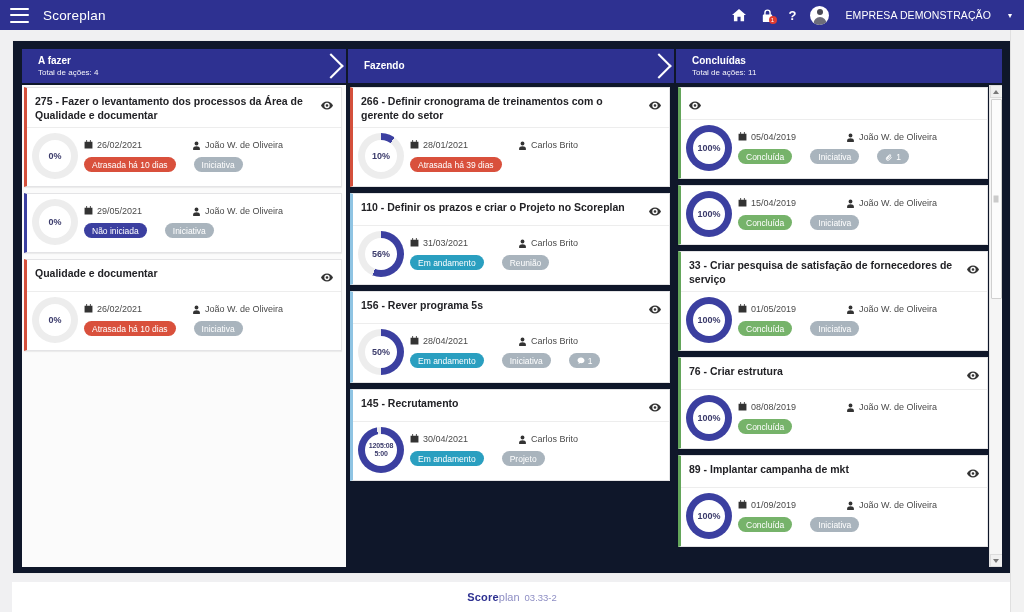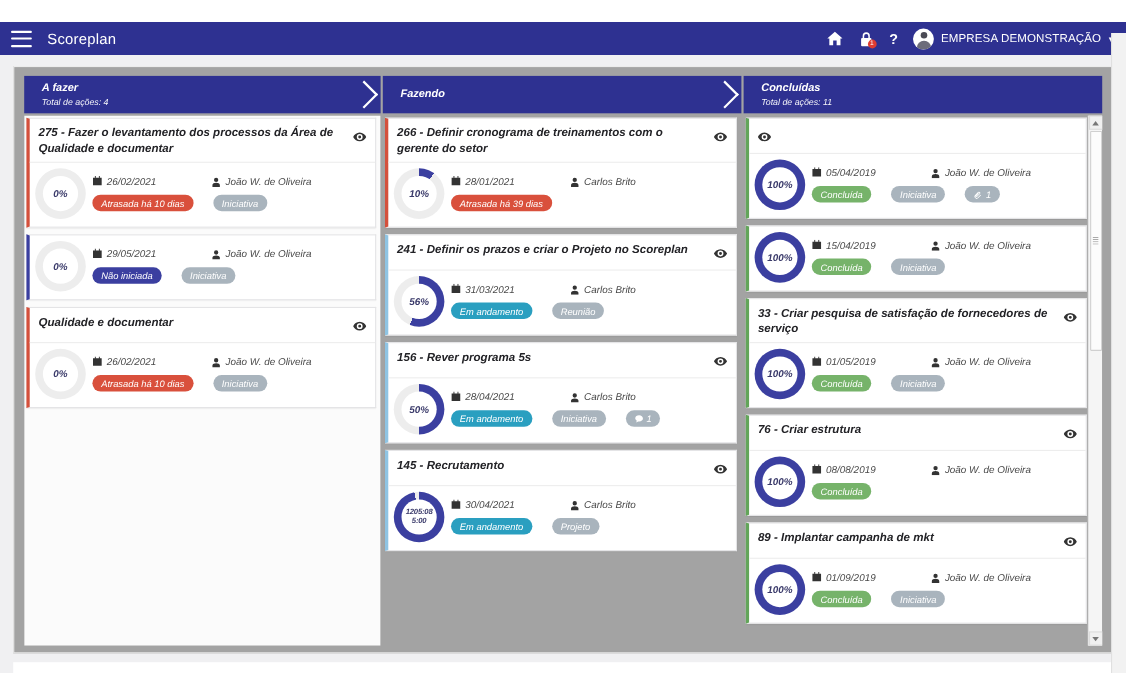--- a/index.html
+++ b/index.html
@@ -11,21 +11,20 @@
   }
 
   
   .topbar {
     height: 30px;
     background: #2e3191;
     display: flex;
     align-items: center;
     padding: 0 12px 0 10px;
     position: relative;
-    margin-top: 20px;
   }
   .hamburger {
     width: 19px; height: 15px;
     display: flex; flex-direction: column; justify-content: space-between;
     cursor: pointer;
     margin-right: 14px;
   }
   .hamburger span { display:block; height: 2px; background: #fff; border-radius: 1px; }
   .brand {
     color: #ffffff;
@@ -43,21 +42,21 @@
   .lock-ic { position: relative; }
   .lock-ic svg { width: 15px; height: 15px; fill: #ffffff; }
   .lock-badge {
     position: absolute; right: -2px; bottom: -1px;
     background: #e03c31; color:#fff;
     font-size: 6px; line-height: 8px;
     min-width: 8px; height: 8px; border-radius: 4px;
     text-align:center; padding: 0 1px;
   }
   .help-ic { color:#fff; font-size: 13px; font-weight: bold; }
-  .user-chip { display:flex; align-items:center; gap: 6px; cursor:pointer; }
+  .user-chip { display:flex; align-items:center; gap: 16px; cursor:pointer; }
   .avatar {
     width: 19px; height: 19px; border-radius: 50%;
     background: #ffffff;
     overflow: hidden; position: relative;
     display:block;
   }
   .avatar .head {
     position:absolute; left: 50%; top: 3px; width: 6px; height: 6px;
     transform: translateX(-50%); border-radius: 50%; background: #4a4a55;
   }
@@ -69,28 +68,27 @@
   .caret { color:#fff; font-size: 8px; margin-left: 1px; }
 
   
   .page {
     height: 582px;
     background: #f0f0f2;
     padding: 10px 12px 0 12px;
     display: flex; flex-direction: column;
   }
   .board-shell {
-    background: #a3a3a3;
+    background: #0f172a;
     flex: 1;
     margin-bottom: 8px;
     padding: 8px 9px 6px 9px;
     display: flex; flex-direction: column;
     overflow: hidden;
     border: 1px solid #ececec;
-    font-style: italic;
   }
 
   
   .phases {
     display: flex;
     height: 34px;
     flex: 0 0 auto;
   }
   .phase {
     background: #2e3191;
@@ -462,21 +460,21 @@
           </span>
         </div>
         <div class="tags">
           <span class="tag t-late">Atrasada há 39 dias</span>
         </div>
       </div>
     </div>
   </div>
             <div class="card b-lblue">
     <div class="card-head">
-      <div class="card-title">241 - Definir os prazos e criar o Projeto no Scoreplan</div>
+      <div class="card-title">110 - Definir os prazos e criar o Projeto no Scoreplan</div>
       <span class="eye"><svg viewBox="0 0 18 12">
                     <path d="M9 0C4.8 0 1.4 3 0 6c1.4 3 4.8 6 9 6s7.6-3 9-6c-1.4-3-4.8-6-9-6zm0 10a4 4 0 110-8 4 4 0 010 8zm0-2a2 2 0 100-4 2 2 0 000 4z"></path>
                   </svg></span>
     </div>
     <div class="card-body">
       <div class="donut" style="background:conic-gradient(#3b3fa0 0deg 201.6deg, #ededed 201.6deg 360deg)">
             <span class="hole"></span>
                   <span class="val">56%</span>
           </div>
       <div class="card-meta">

